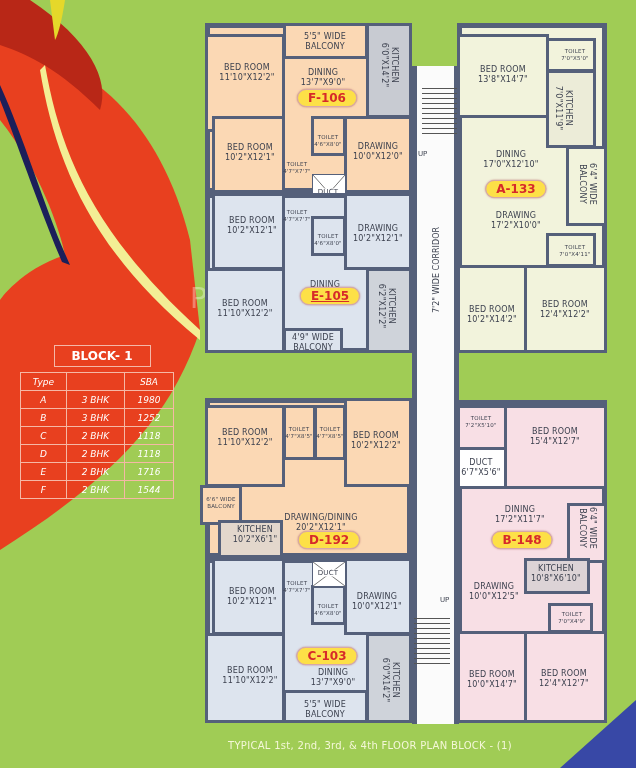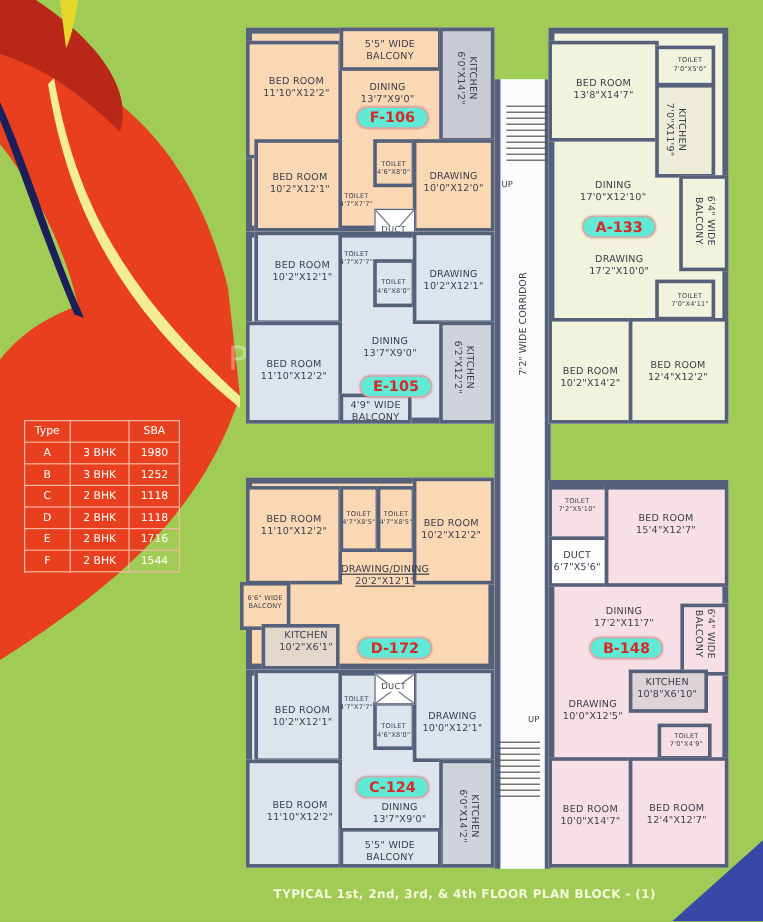--- a/index.html
+++ b/index.html
@@ -4,36 +4,36 @@
 <style>
   html,body{margin:0;padding:0;}
   body{width:636px;height:768px;overflow:hidden;background:#9dcb52;font-family:"DejaVu Sans",sans-serif;}
   #stage{position:relative;width:636px;height:768px;overflow:hidden;background:#a0cc55;}
   .bg{position:absolute;left:0;top:0;}
   .unit{position:absolute;border:5px solid #55607a;box-sizing:border-box;}
   .room{position:absolute;box-sizing:border-box;border:3px solid #55607a;}
   .lbl{position:absolute;text-align:center;color:#3a3f4d;font-size:8px;line-height:10px;letter-spacing:0.2px;white-space:nowrap;transform:translate(-50%,-50%);}
   .lbl.s{font-size:5.5px;line-height:7px;}
   .lbl.v{transform:translate(-50%,-50%) rotate(90deg);}
-  .tag{position:absolute;transform:translate(-50%,-50%);background:#5eead4;border:1px solid #d7a8a8;border-radius:10px;color:#d62a2a;font-size:12px;font-weight:bold;padding:1px 10px;box-shadow:0 0 2px #b77;white-space:nowrap;}
+  .tag{position:absolute;transform:translate(-50%,-50%);background:#fde047;border:1px solid #d7a8a8;border-radius:10px;color:#d62a2a;font-size:12px;font-weight:bold;padding:1px 10px;box-shadow:0 0 2px #b77;white-space:nowrap;}
   .orange{background:#fbd8b4;}
   .blue{background:#dde4ee;}
   .cream{background:#f2f3dc;}
   .pink{background:#f8dfe5;}
   .white{background:#ffffff;}
   .corr{position:absolute;left:412px;top:66px;width:47px;height:658px;background:#fbfbfb;border-left:5px solid #55607a;border-right:5px solid #55607a;box-sizing:border-box;}
   .stair{position:absolute;width:36px;height:55px;}
   .stair i{display:block;height:1px;background:#555;margin-bottom:4px;}
   .corr-lbl{position:absolute;left:436px;top:270px;transform:translate(-50%,-50%) rotate(-90deg);font-size:8px;color:#3a3f4d;white-space:nowrap;}
   .up{position:absolute;font-size:7px;color:#3a3f4d;}
   .block-box{position:absolute;left:20px;top:345px;width:164px;}
   .block-title{margin:0 auto;width:95px;border:1px solid #f4b8a8;color:#fff;font-weight:bold;font-size:12px;text-align:center;padding:3px 0;}
-  table.sba{border-collapse:collapse;width:130px;margin-top:5px;}
+  table.sba{border-collapse:collapse;width:154px;margin-top:5px;font-style:italic;}
   table.sba td,table.sba th{border:1px solid #f5b8a6;color:#fff;font-size:9px;text-align:center;height:17px;padding:0;font-weight:normal;}
-  .footer{position:absolute;left:228px;top:740px;color:#f4f7d8;font-size:10px;font-weight:bold;letter-spacing:0.3px;white-space:nowrap;}
+  .footer{position:absolute;left:228px;top:740px;color:#f4f7d8;font-size:10px;font-weight:normal;letter-spacing:0.3px;white-space:nowrap;}
   .wm{position:absolute;left:190px;top:282px;font-size:28px;color:rgba(255,255,255,0.35);letter-spacing:2px;}
   .duct{position:absolute;background:#fff;border:1px solid #55607a;}
 </style>
 </head>
 <body>
 
 <div id="stage">
 
   <svg class="bg" width="636" height="768">
     <path d="M0,40 C90,60 160,120 190,240 L200,330 C170,420 110,480 0,550 Z" fill="#e8401f"></path>
@@ -41,20 +41,21 @@
     <path d="M0,120 C40,170 60,230 65,255 C20,270 0,300 0,300 Z" fill="#a0cc55"></path>
     <path d="M0,85 C25,140 45,210 70,265 L62,262 C38,205 18,145 0,100 Z" fill="#1b1f5a"></path>
     <path d="M45,65 C60,150 90,230 200,330 L200,340 C90,250 55,160 40,70 Z" fill="#f3ee95"></path>
     <path d="M50,0 L65,0 C62,20 58,35 55,40 Z" fill="#e5d82a"></path>
     <path d="M560,768 L636,700 L636,768 Z" fill="#3848a6"></path>
   </svg>
 
   <div class="wm">PROPTIGER</div>
 
   <div class="block-box">
+    <div class="block-title">BLOCK- 1</div>
     <table class="sba">
       <tbody>
           <tr>
         <th>Type</th>
         <th></th>
         <th>SBA</th>
       </tr>
       <tr>
             <td>A</td>
             <td>3 BHK</td>
@@ -149,21 +150,21 @@
   <div class="room blue" style="left:205px;top:268px;width:80px;height:85px;"></div>
   <div class="room blue" style="left:366px;top:268px;width:46px;height:85px;background:#cfd3da;"></div>
   <div class="room blue" style="left:283px;top:328px;width:60px;height:25px;"></div>
   <div class="lbl" style="left:252px;top:226px;"><span>BED ROOM</span><br><span>10'2"X12'1"</span></div>
   <div class="lbl s" style="left:297px;top:216px;"><span>TOILET</span><br><span>4'7"X7'7"</span></div>
   <div class="lbl s" style="left:328px;top:240px;"><span>TOILET</span><br><span>4'6"X8'0"</span></div>
   <div class="lbl" style="left:378px;top:234px;"><span>DRAWING</span><br><span>10'2"X12'1"</span></div>
   <div class="lbl" style="left:325px;top:290px;"><span>DINING</span><br><span>13'7"X9'0"</span></div>
   <div class="lbl" style="left:245px;top:309px;"><span>BED ROOM</span><br><span>11'10"X12'2"</span></div>
   <div class="lbl v" style="left:386px;top:306px;"><span>KITCHEN</span><br><span>6'2"X12'2"</span></div>
-  <div class="tag" style="left:330px;top:322px;">E-105</div>
+  <div class="tag" style="left:330px;top:296px;text-decoration:underline;">E-105</div>
   <div class="lbl" style="left:313px;top:343px;"><span>4'9" WIDE</span><br><span>BALCONY</span></div>
 
   <div class="unit cream" style="left:457px;top:23px;width:150px;height:330px;"></div>
   <div class="room cream" style="left:457px;top:34px;width:92px;height:84px;"></div>
   <div class="room cream" style="left:546px;top:38px;width:50px;height:34px;"></div>
   <div class="room cream" style="left:546px;top:70px;width:50px;height:78px;background:#ececd8;"></div>
   <div class="room cream" style="left:566px;top:146px;width:41px;height:80px;"></div>
   <div class="room cream" style="left:546px;top:233px;width:50px;height:34px;"></div>
   <div class="room cream" style="left:457px;top:265px;width:70px;height:88px;"></div>
   <div class="room cream" style="left:524px;top:265px;width:83px;height:88px;"></div>
@@ -183,43 +184,43 @@
   <div class="room orange" style="left:283px;top:405px;width:33px;height:55px;"></div>
   <div class="room orange" style="left:314px;top:405px;width:32px;height:55px;"></div>
   <div class="room orange" style="left:344px;top:398px;width:68px;height:89px;"></div>
   <div class="room orange" style="left:200px;top:485px;width:42px;height:40px;"></div>
   <div class="room orange" style="left:218px;top:520px;width:65px;height:38px;background:#e3d7cc;"></div>
   <div class="lbl" style="left:245px;top:438px;"><span>BED ROOM</span><br><span>11'10"X12'2"</span></div>
   <div class="lbl s" style="left:299px;top:433px;"><span>TOILET</span><br><span>4'7"X8'5"</span></div>
   <div class="lbl s" style="left:330px;top:433px;"><span>TOILET</span><br><span>4'7"X8'5"</span></div>
   <div class="lbl" style="left:376px;top:441px;"><span>BED ROOM</span><br><span>10'2"X12'2"</span></div>
   <div class="lbl s" style="left:221px;top:503px;"><span>6'6" WIDE</span><br><span>BALCONY</span></div>
-  <div class="lbl" style="left:321px;top:480px;text-decoration:underline;"><span>DRAWING/DINING</span><br><span>20'2"X12'1"</span></div>
+  <div class="lbl" style="left:321px;top:523px;"><span>DRAWING/DINING</span><br><span>20'2"X12'1"</span></div>
   <div class="lbl" style="left:255px;top:535px;"><span>KITCHEN</span><br><span>10'2"X6'1"</span></div>
-  <div class="tag" style="left:329px;top:540px;">D-172</div>
+  <div class="tag" style="left:329px;top:540px;">D-192</div>
 
   <div class="unit blue" style="left:205px;top:558px;width:207px;height:165px;"></div>
   <div class="room blue" style="left:212px;top:558px;width:73px;height:77px;"></div>
   <div class="room blue" style="left:311px;top:585px;width:35px;height:40px;"></div>
   <div class="room blue" style="left:344px;top:558px;width:68px;height:77px;"></div>
   <div class="room blue" style="left:205px;top:633px;width:80px;height:90px;"></div>
   <div class="room blue" style="left:366px;top:633px;width:46px;height:90px;background:#cfd3da;"></div>
   <div class="room blue" style="left:283px;top:690px;width:85px;height:33px;"></div>
   <div class="duct" style="left:312px;top:561px;width:32px;height:24px;">
     <svg width="32" height="24">
         <line x1="0" y1="0" x2="32" y2="24" stroke="#777"></line>
         <line x1="32" y1="0" x2="0" y2="24" stroke="#777"></line>
       </svg>
   </div>
   <div class="lbl s" style="left:328px;top:573px;background:#fff;font-size:7px;">DUCT</div>
   <div class="lbl" style="left:252px;top:597px;"><span>BED ROOM</span><br><span>10'2"X12'1"</span></div>
   <div class="lbl s" style="left:297px;top:587px;"><span>TOILET</span><br><span>4'7"X7'7"</span></div>
   <div class="lbl s" style="left:328px;top:610px;"><span>TOILET</span><br><span>4'6"X8'0"</span></div>
   <div class="lbl" style="left:377px;top:602px;"><span>DRAWING</span><br><span>10'0"X12'1"</span></div>
-  <div class="tag" style="left:327px;top:656px;">C-124</div>
+  <div class="tag" style="left:327px;top:656px;">C-103</div>
   <div class="lbl" style="left:250px;top:676px;"><span>BED ROOM</span><br><span>11'10"X12'2"</span></div>
   <div class="lbl" style="left:333px;top:678px;"><span>DINING</span><br><span>13'7"X9'0"</span></div>
   <div class="lbl v" style="left:390px;top:680px;"><span>KITCHEN</span><br><span>6'0"X14'2"</span></div>
   <div class="lbl" style="left:325px;top:710px;"><span>5'5" WIDE</span><br><span>BALCONY</span></div>
 
   <div class="unit pink" style="left:457px;top:400px;width:150px;height:323px;"></div>
   <div class="room pink" style="left:457px;top:405px;width:50px;height:45px;"></div>
   <div class="room white" style="left:457px;top:447px;width:50px;height:42px;"></div>
   <div class="room pink" style="left:504px;top:405px;width:103px;height:84px;"></div>
   <div class="room pink" style="left:567px;top:503px;width:40px;height:60px;"></div>

